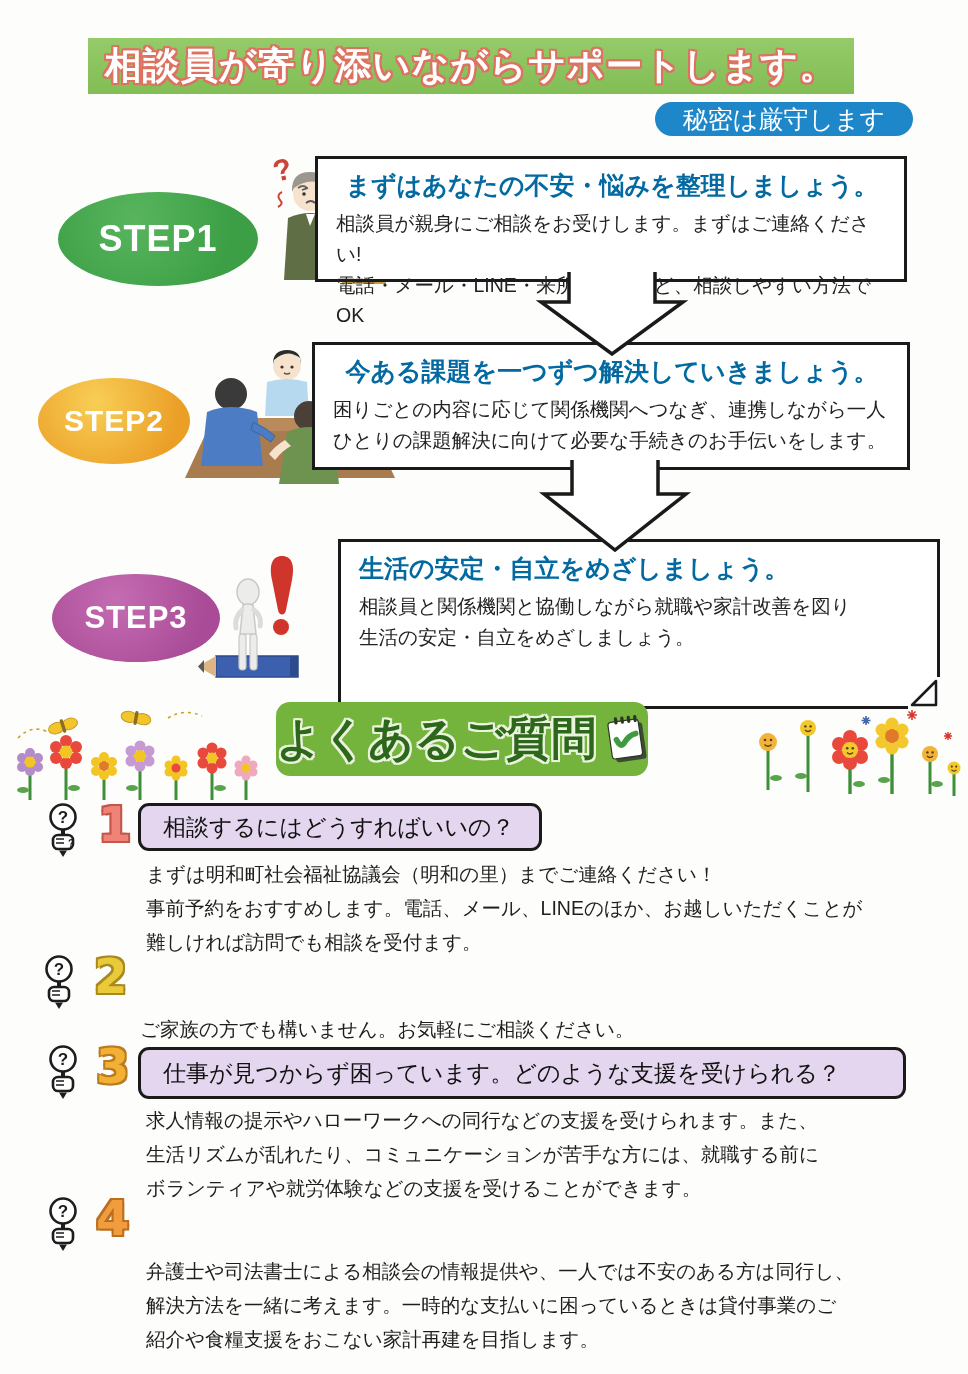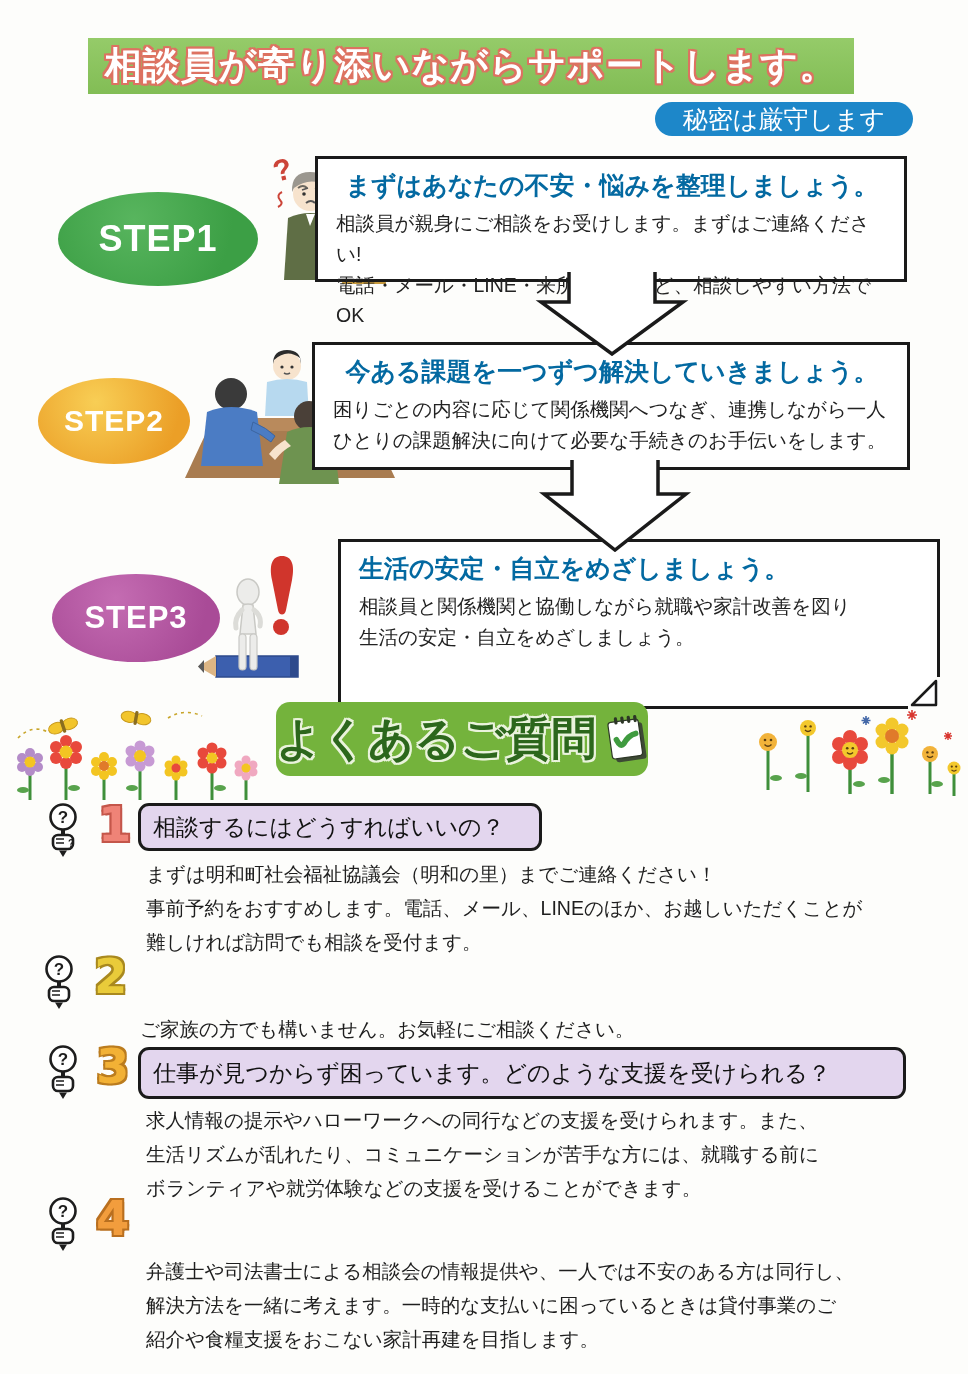--- a/index.html
+++ b/index.html
@@ -74,21 +74,21 @@
   .q-num{
     position:absolute;font-size:48px;font-weight:800;line-height:1;
     font-family:"DejaVu Sans","Liberation Sans",sans-serif;
   }
   .n1{color:#ef8377;text-shadow:-2px -2px 0 #c4564a,2px -2px 0 #c4564a,-2px 2px 0 #c4564a,2px 2px 0 #c4564a;}
   .n2{color:#e9cb3a;text-shadow:-2px -2px 0 #a9891f,2px -2px 0 #a9891f,-2px 2px 0 #a9891f,2px 2px 0 #a9891f;}
   .n3{color:#f2b135;text-shadow:-2px -2px 0 #bb7c1e,2px -2px 0 #bb7c1e,-2px 2px 0 #bb7c1e,2px 2px 0 #bb7c1e;}
   .n4{color:#f29d3d;text-shadow:-2px -2px 0 #b96f1f,2px -2px 0 #b96f1f,-2px 2px 0 #b96f1f,2px 2px 0 #b96f1f;}
   .q-box{
     position:absolute;background:#e3d6ee;border:3px solid #1a1a1a;border-radius:11px;
-    display:flex;align-items:center;padding:6px 12px;
+    display:flex;align-items:center;padding:6px 22px;
     font-size:23px;color:#111;white-space:nowrap;
   }
   .q-answer{
     position:absolute;font-size:19.5px;line-height:1.74;color:#1e1e1e;
     white-space:pre-line;width:800px;
   }
 </style>
 </head>
 <body>
 

